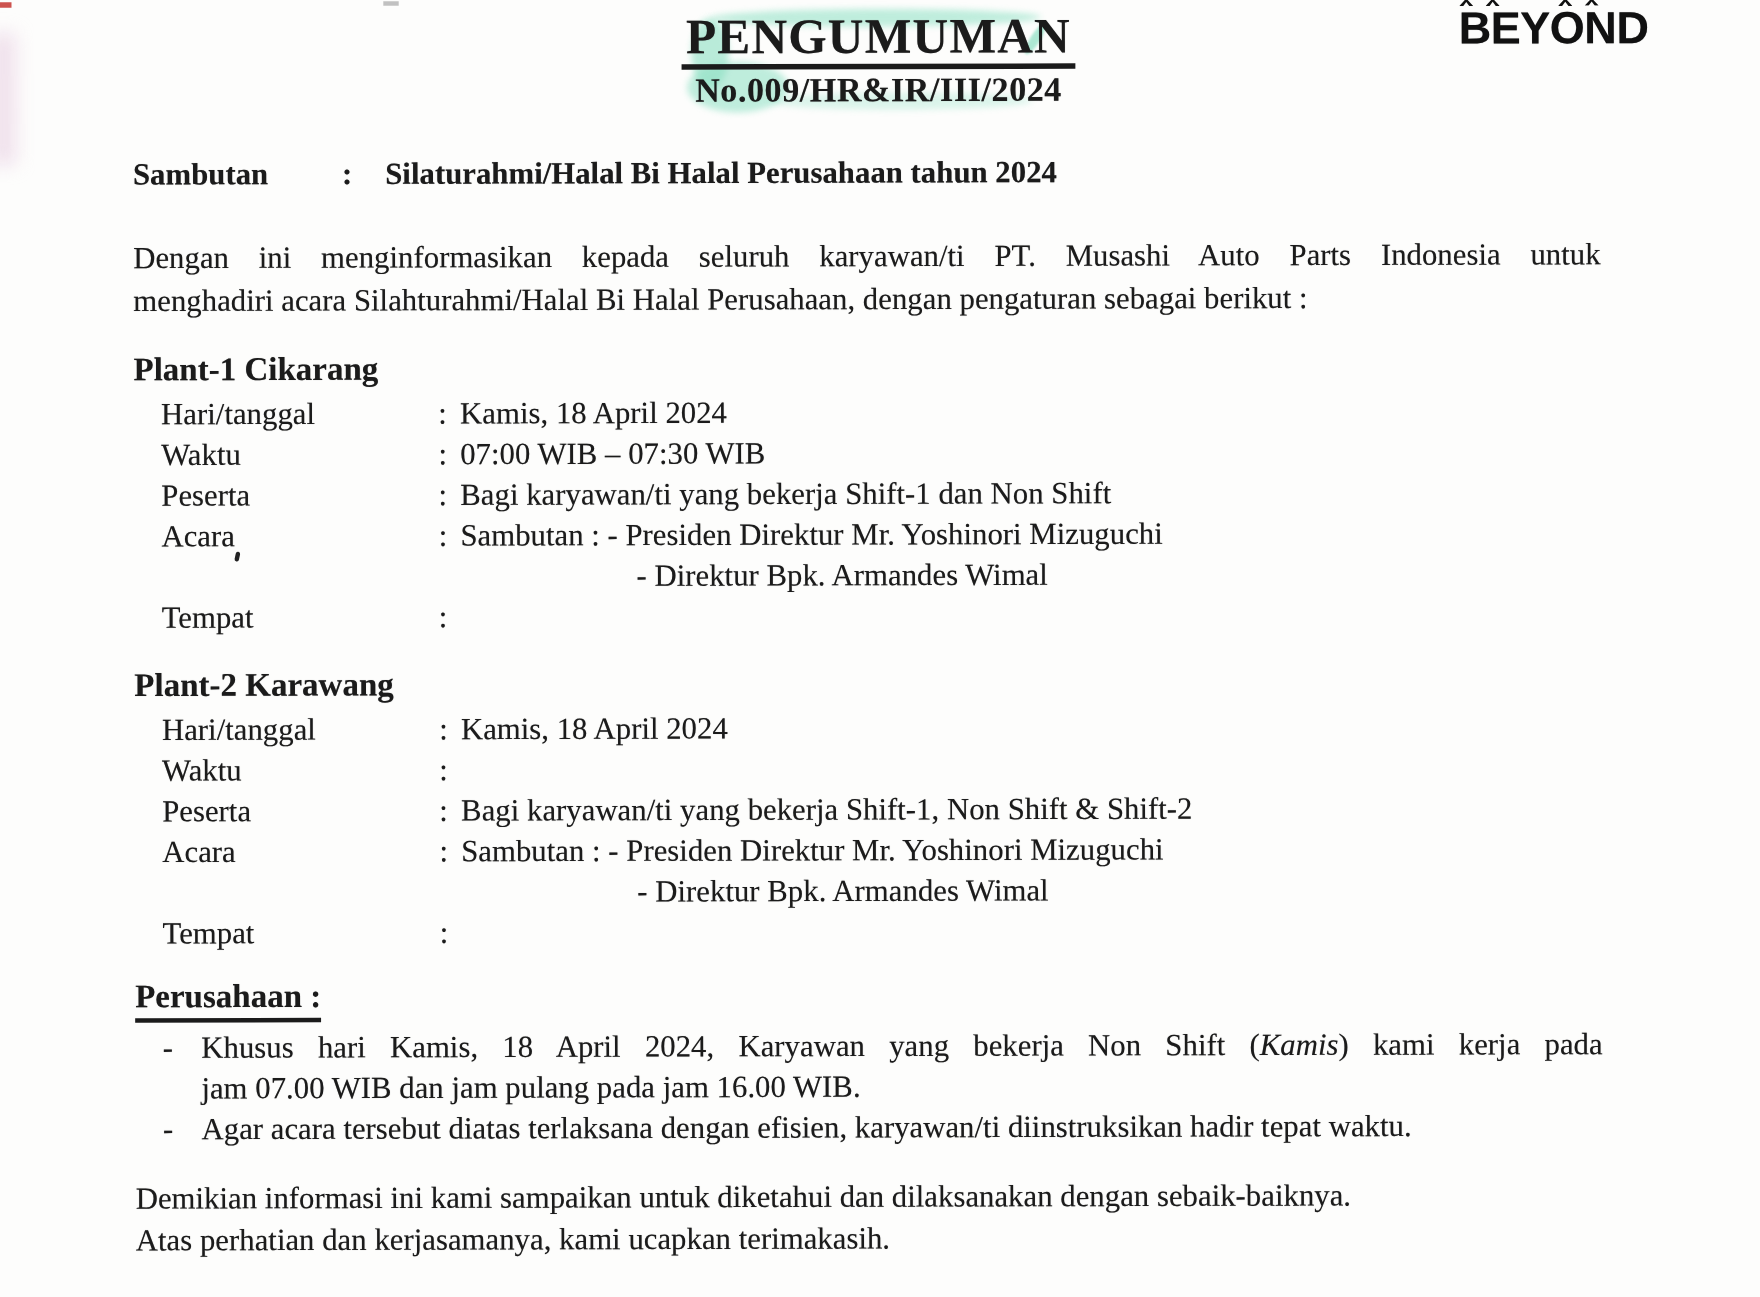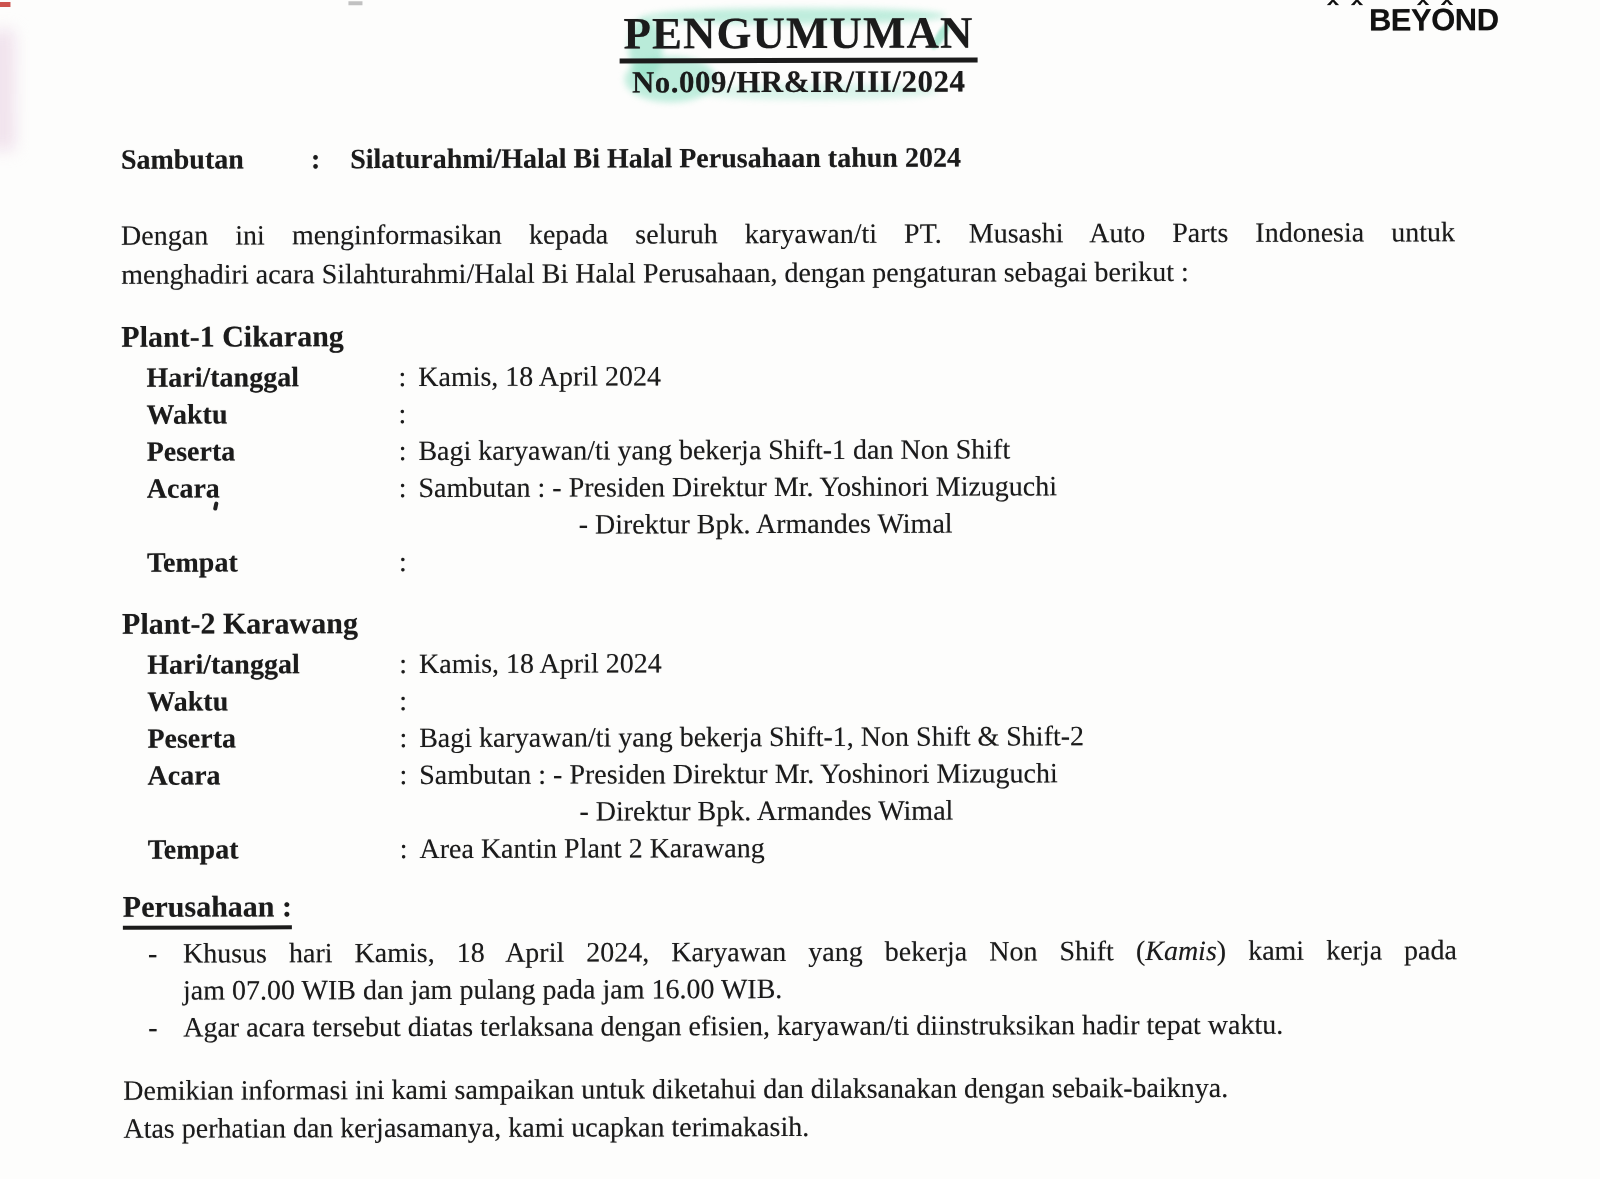--- a/index.html
+++ b/index.html
@@ -25,21 +25,21 @@
   .title-wrap { position:absolute; top:10px; left:0; width:100%; text-align:center; z-index:2; }
   .doc-title {
     display:inline-block; font-size:45px; font-weight:bold; letter-spacing:1px;
     border-bottom:5px solid var(--ink); padding:0 4px 1px 4px; line-height:1.05;
   }
   .doc-number { font-size:31px; font-weight:bold; margin-top:1px; letter-spacing:.5px; }
 
   .logo {
     position:absolute; top:4px; right:100px; z-index:2;
     font-family:"Liberation Sans","DejaVu Sans",sans-serif;
-    font-weight:bold; font-size:31px; letter-spacing:-.5px; color:#111;
+    font-weight:bold; font-size:41px; letter-spacing:-.5px; color:#111;
   }
   .logo-frag { position:absolute; top:0; right:108px; width:170px; height:8px; z-index:2; }
   .logo-frag span { position:absolute; top:0; background:#111; height:7px; }
 
   
   .subject { position:absolute; top:142px; left:122px; display:flex; font-size:28px; font-weight:bold; z-index:2; }
   .subject .slabel { width:190px; flex:none; }
   .subject .scolon { flex:none; }
   .subject .svalue { margin-left:30px; }
 
@@ -47,21 +47,21 @@
   .intro { position:absolute; top:214px; left:122px; width:1334px; font-size:28px; line-height:39px; z-index:2; }
   .just-full { text-align:justify; text-align-last:justify; }
 
   
   .section { position:absolute; left:122px; z-index:2; }
   .sec-plant1 { top:317px; }
   .sec-plant2 { top:604px; }
   .sec-heading { font-size:30px; font-weight:bold; line-height:36px; }
   .rows { margin-left:25px; margin-top:4px; }
   .drow { display:flex; font-size:28px; line-height:37px; }
-  .dlabel { width:252px; flex:none;font-weight:bold; }
+  .dlabel { width:252px; flex:none; }
   .dcolon { flex:none; margin-right:12px; }
   .dvalue2 { margin-left:160px; }
 
   
   .notes { position:absolute; top:887px; left:122px; width:1334px; z-index:2; }
   .notes-heading {
     display:inline-block; font-size:30px; font-weight:bold; line-height:36px;
     border-bottom:4px solid var(--ink); padding-bottom:1px;
   }
   .bullets { margin-top:5px; }
@@ -116,20 +116,21 @@
       <div class="sec-heading">Plant-1 Cikarang</div>
       <div class="rows">
         <div class="drow">
           <span class="dlabel">Hari/tanggal</span>
           <span class="dcolon">:</span>
           <span class="dvalue">Kamis, 18 April 2024</span>
         </div>
         <div class="drow">
           <span class="dlabel">Waktu</span>
           <span class="dcolon">:</span>
+          <span class="dvalue">07:00 WIB – 07:30 WIB</span>
         </div>
         <div class="drow">
           <span class="dlabel">Peserta</span>
           <span class="dcolon">:</span>
           <span class="dvalue">Bagi karyawan/ti yang bekerja Shift-1 dan Non Shift</span>
         </div>
         <div class="drow">
           <span class="dlabel">Acara</span>
           <span class="dcolon">:</span>
           <span class="dvalue">
@@ -165,21 +166,20 @@
           <span class="dlabel">Acara</span>
           <span class="dcolon">:</span>
           <span class="dvalue">
             <div>Sambutan : - Presiden Direktur Mr. Yoshinori Mizuguchi</div>
             <div class="dvalue2">- Direktur Bpk. Armandes Wimal</div>
           </span>
         </div>
         <div class="drow">
           <span class="dlabel">Tempat</span>
           <span class="dcolon">:</span>
-          <span class="dvalue">Area Kantin Plant 2 Karawang</span>
         </div>
       </div>
     </div>
 
     <div class="notes">
       <div class="notes-heading">Perusahaan :</div>
       <div class="bullets">
         <div class="bullet">
           <span class="dash">-</span>
           <span class="btext">

